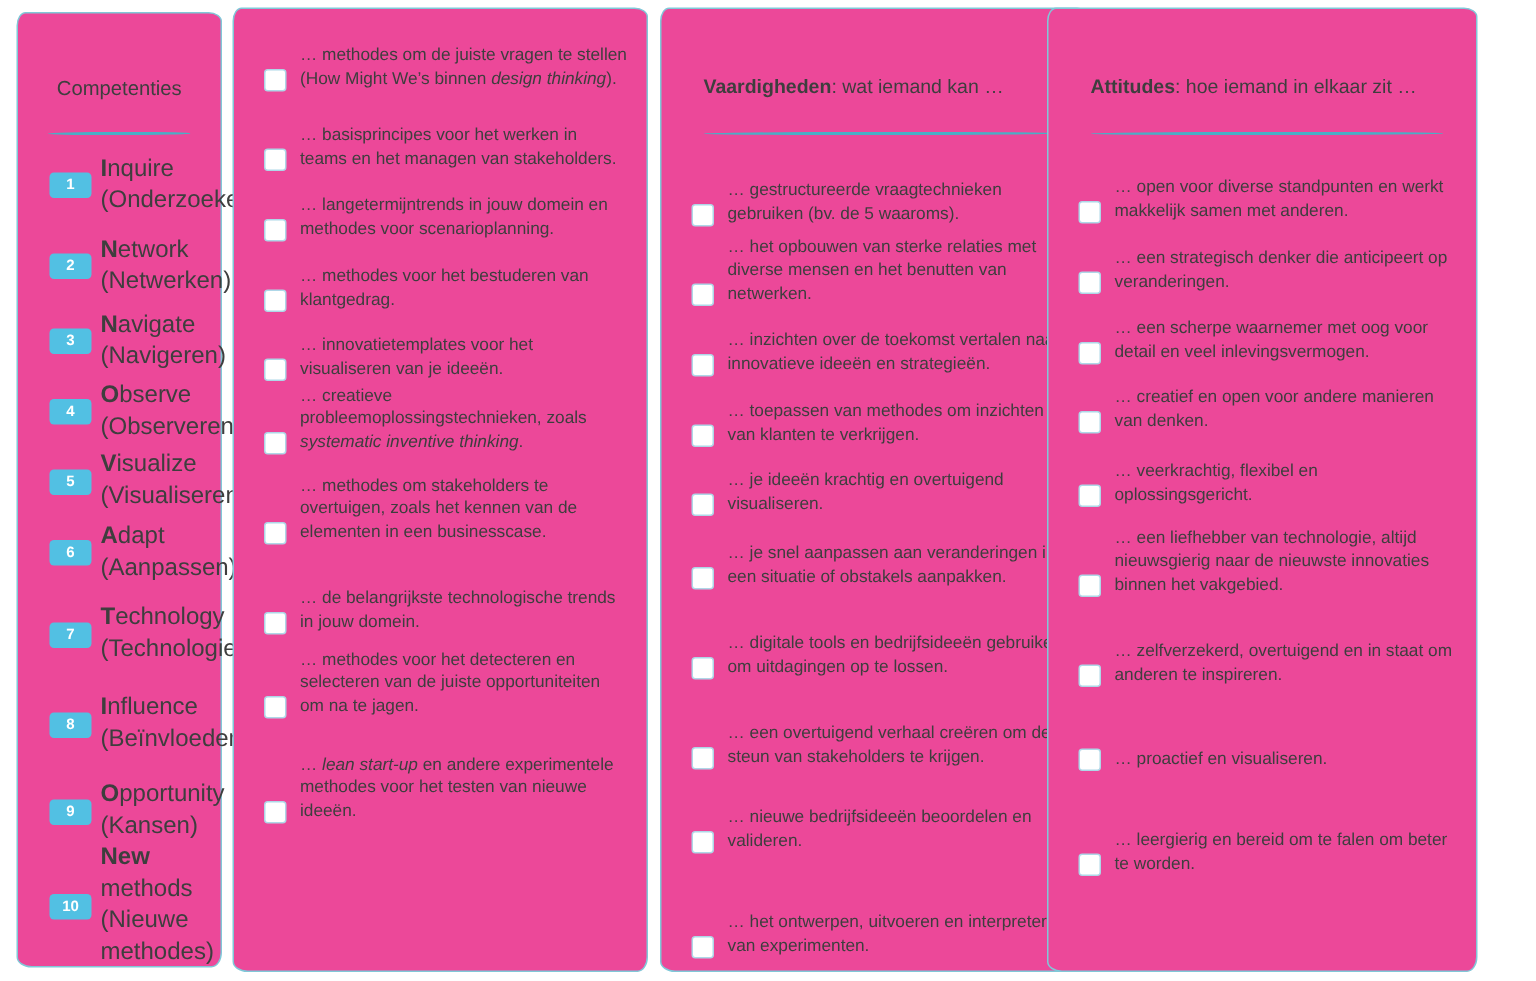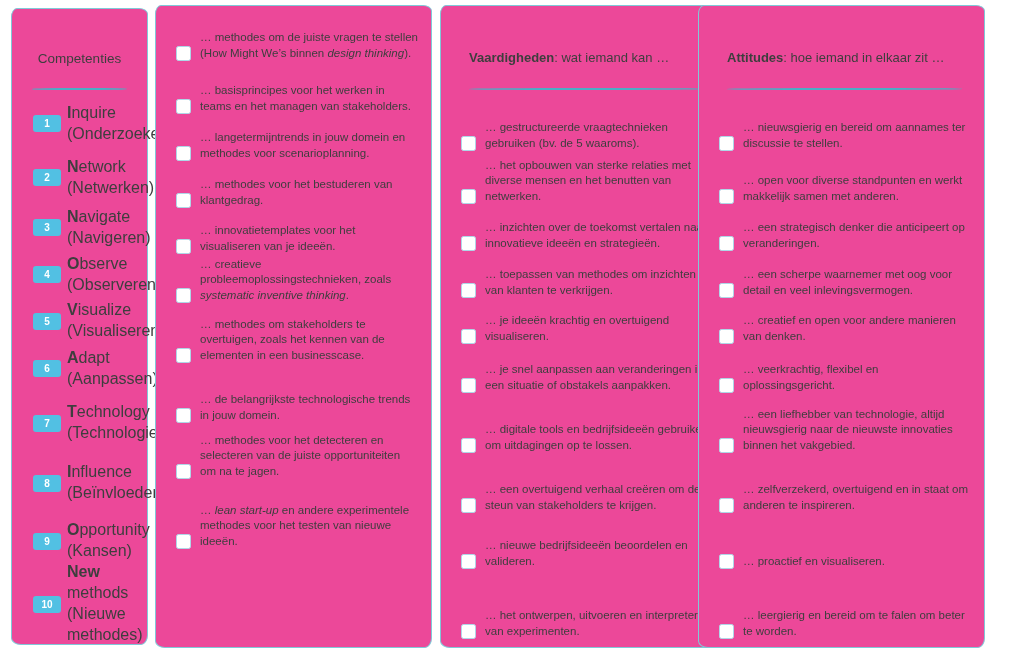--- a/index.html
+++ b/index.html
@@ -204,24 +204,20 @@
         </div>
     </div>
   </section>
 
   <section class="panel p4">
     <div class="phead">
       <div class="ptitle"><b>Attitudes</b><span>: hoe iemand in elkaar zit …</span></div>
       <div class="underline"></div>
     </div>
     <div class="rows">
-      <div class="irow rh1">
-          <span class="cb"></span>
-          <div class="itxt"><span>… nieuwsgierig en bereid om aannames ter discussie te stellen.</span></div>
-        </div>
       <div class="irow rh2">
           <span class="cb"></span>
           <div class="itxt"><span>… open voor diverse standpunten en werkt makkelijk samen met anderen.</span></div>
         </div>
       <div class="irow rh3">
           <span class="cb"></span>
           <div class="itxt"><span>… een strategisch denker die anticipeert op veranderingen.</span></div>
         </div>
       <div class="irow rh4">
           <span class="cb"></span>

